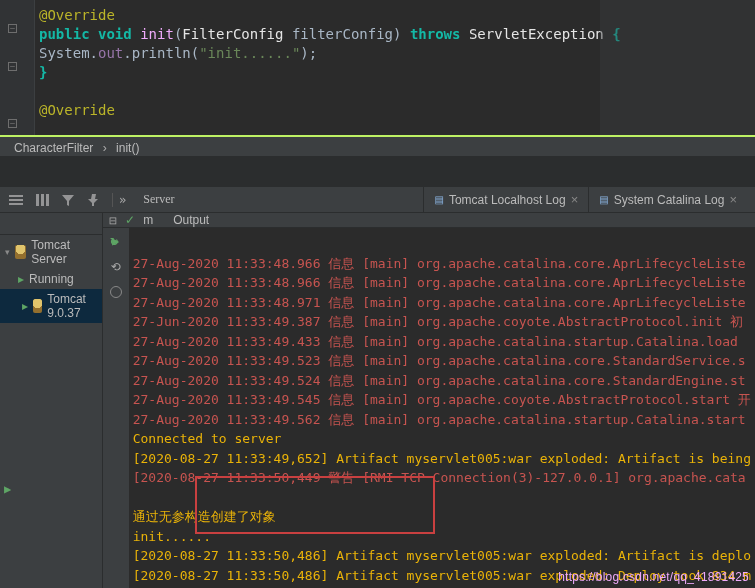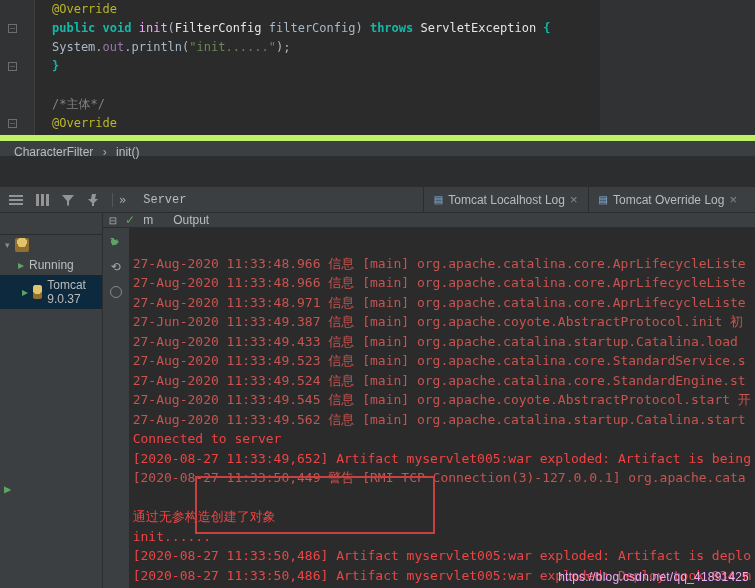--- a/index.html
+++ b/index.html
@@ -1,53 +1,53 @@
 <!DOCTYPE html>
 <html><head>
 <meta charset="utf-8">
 <style>
 * { margin:0; padding:0; box-sizing:border-box; }
 body { background:#2b2b2b; font-family:Consolas,Menlo,monospace; font-size:12px; color:#a9b7c6; width:755px; height:588px; overflow:hidden; position:relative; }
 .editor { background:#2b2b2b; height:135px; overflow:hidden; position:relative; }
 .gutter { position:absolute; left:0; top:0; width:35px; height:135px; background:#313335; border-right:1px solid #3c3f41; }
 .fold { position:absolute; left:8px; width:9px; height:9px; border:1px solid #6e6e6e; color:#6e6e6e; font-size:9px; line-height:7px; text-align:center; }
-.code { margin-left:52px; font-size:12px; line-height:19px; }
+.code { margin-left:39px; padding-top:6px; font-size:14px; line-height:19px; }
 .k-anno { color:#bbb529; }
 .k-kw { color:#14b8a6; font-weight:bold; }
 .k-meth { color:#f0abfc; }
 .k-type { color:#e5e5e5; }
 .k-str { color:#6a8759; }
 .k-comm { color:#808080; }
 .k-static { color:#9876aa; }
 .editor-overlay { position:absolute; right:0; top:0; bottom:0; width:155px; background:#3c3f41; opacity:0.4; }
-.breadcrumb { background:#3c3f41; color:#bbbbbb; height:22px; line-height:22px; padding:0 14px; border-top:6px solid #bef264; border-bottom:1px solid #2b2d2e; font-family:'Segoe UI',sans-serif; }
+.breadcrumb { background:#3c3f41; color:#bbbbbb; height:22px; line-height:22px; padding:0 14px; border-top:2px solid #bef264; border-bottom:1px solid #2b2d2e; font-family:'Segoe UI',sans-serif; }
 .bc-sep { color:#aaa; margin:0 6px; }
 .splitter { height:30px; background:#2b2d2e; }
 .toolbar { height:26px; background:#3c3f41; border-bottom:1px solid #2b2d2e; display:flex; align-items:center; padding:0 8px; gap:10px; }
 .tb-icon { width:16px; height:16px; display:inline-block; opacity:0.8; }
 .dbl-right { color:#aaa; letter-spacing:-3px; padding-left:6px; border-left:1px solid #555; }
-.tbl-label { color:#bbbbbb; font-family:Liberation Mono, monospace; padding-left:10px; }
+.tbl-label { color:#bbbbbb; font-family:Liberation Serif, serif; padding-left:10px; }
 .tabs { display:flex; align-items:center; margin-left:auto; gap:0; height:100%; }
 .tab { display:flex; align-items:center; gap:5px; padding:0 10px; color:#bbbbbb; border-left:1px solid #2b2d2e; height:100%; font-family:'Segoe UI',sans-serif; font-size:12px; }
 .tab-close { color:#888; font-size:13px; }
 .tab-dot { color:#8ab3e0; font-size:10px; }
 .main { display:flex; height:375px; }
 .tree { width:140px; background:#3c3f41; border-right:1px solid #2b2d2e; }
 .tree-head { height:22px; border-bottom:1px solid #2b2d2e; }
 .tree-row { display:flex; align-items:center; gap:5px; padding:3px 5px; font-family:'Segoe UI',sans-serif; color:#bbbbbb; }
 .tree-chev { color:#8a8a8a; font-size:9px; }
 .tomcat-ico { width:14px; height:14px; display:inline-block; background:radial-gradient(circle at 50% 30%,#e0c46c 0 5px,#936f2e 0 14px); border-radius:2px; }
 .sel { background:#0d293e; color:#bbbbbb; }
 .right { flex:1; display:flex; flex-direction:column; }
 .out-header { display:flex; align-items:center; height:22px; background:#3c3f41; border-bottom:1px solid #2b2d2e; padding:0 6px; gap:8px; font-family:'Segoe UI',sans-serif; color:#bbbbbb; }
 .out-left-icons { width:26px; display:flex; flex-direction:column; align-items:center; gap:12px; padding-top:6px; background:#3c3f41; }
 .out-wrap { display:flex; flex:1; }
 .console { flex:1; background:#2b2b2b; padding:6px 4px; font-size:13px; line-height:19.5px; white-space:pre; overflow:hidden; position:relative; }
 .log-red { color:#c75450;margin-top:26px; }
-.log-wht { color:#ef4444; }
+.log-wht { color:#eab308; }
 .highlight-box { position:absolute; left:195px; top:476px; width:240px; height:58px; border:2px solid #c94040; pointer-events:none; }
 .watermark { position:absolute; right:6px; bottom:4px; color:#f0abfc; font-size:12px; font-family:Liberation Sans, sans-serif; letter-spacing:.2px; }
 .green-check { color:#5ea565; }
 .run-tri { color:#5ea565; }
 .restart-ico { color:#5ea565; position:relative; }
 .restart-ico::after { content:"↻"; position:absolute; left:-2px; top:-2px; font-size:14px; }
 .run-arrow-bottom { position:absolute; left:4px; top:482px; color:#5ea565; }
 svg { display:block; }
 </style>
 </head>
@@ -62,21 +62,20 @@
   <div class="code">
     <div><span class="k-anno">@Override</span></div>
     <div>
       <span class="k-kw">public void</span><span class="k-meth"> init</span><span>(</span><span class="k-type">FilterConfig</span><span> filterConfig) </span><span class="k-kw">throws</span><span class="k-type"> ServletException </span><span class="k-kw">{</span>
     </div>
     <div>
       <span>    System.</span><span class="k-static">out</span><span>.println(</span><span class="k-str">"init......"</span><span>);</span>
     </div>
     <div><span class="k-kw">}</span></div>
     <div>&nbsp;</div>
-    <div><span class="k-comm">/*主体*/</span></div>
     <div><span class="k-anno">@Override</span></div>
   </div>
   <div class="editor-overlay"></div>
 </div>
 
 <div class="breadcrumb">
   <span>CharacterFilter</span>
   <span class="bc-sep">›</span>
   <span>init()</span>
 </div>
@@ -111,32 +110,33 @@
   <span class="dbl-right">»</span>
   <span class="tbl-label">Server</span>
   <div class="tabs">
     <div class="tab">
       <span class="tab-dot">▤</span>
       <span>Tomcat Localhost Log</span>
       <span class="tab-close">×</span>
     </div>
     <div class="tab">
       <span class="tab-dot">▤</span>
-      <span>Tomcat Override Log</span>
+      <span>System Catalina Log</span>
       <span class="tab-close">×</span>
     </div>
   </div>
 </div>
 
 <div class="main">
   <div class="tree">
     <div class="tree-head"></div>
     <div class="tree-row">
       <span class="tree-chev">▾</span>
       <span class="tomcat-ico"></span>
+      <span>Tomcat Server</span>
     </div>
     <div class="tree-row" style="padding-left:18px">
       <span class="run-tri">▸</span>
       <span>Running</span>
     </div>
     <div class="tree-row sel" style="padding-left:22px">
       <span class="run-tri">▸</span>
       <span class="tomcat-ico"></span>
       <span>Tomcat 9.0.37</span>
     </div>

